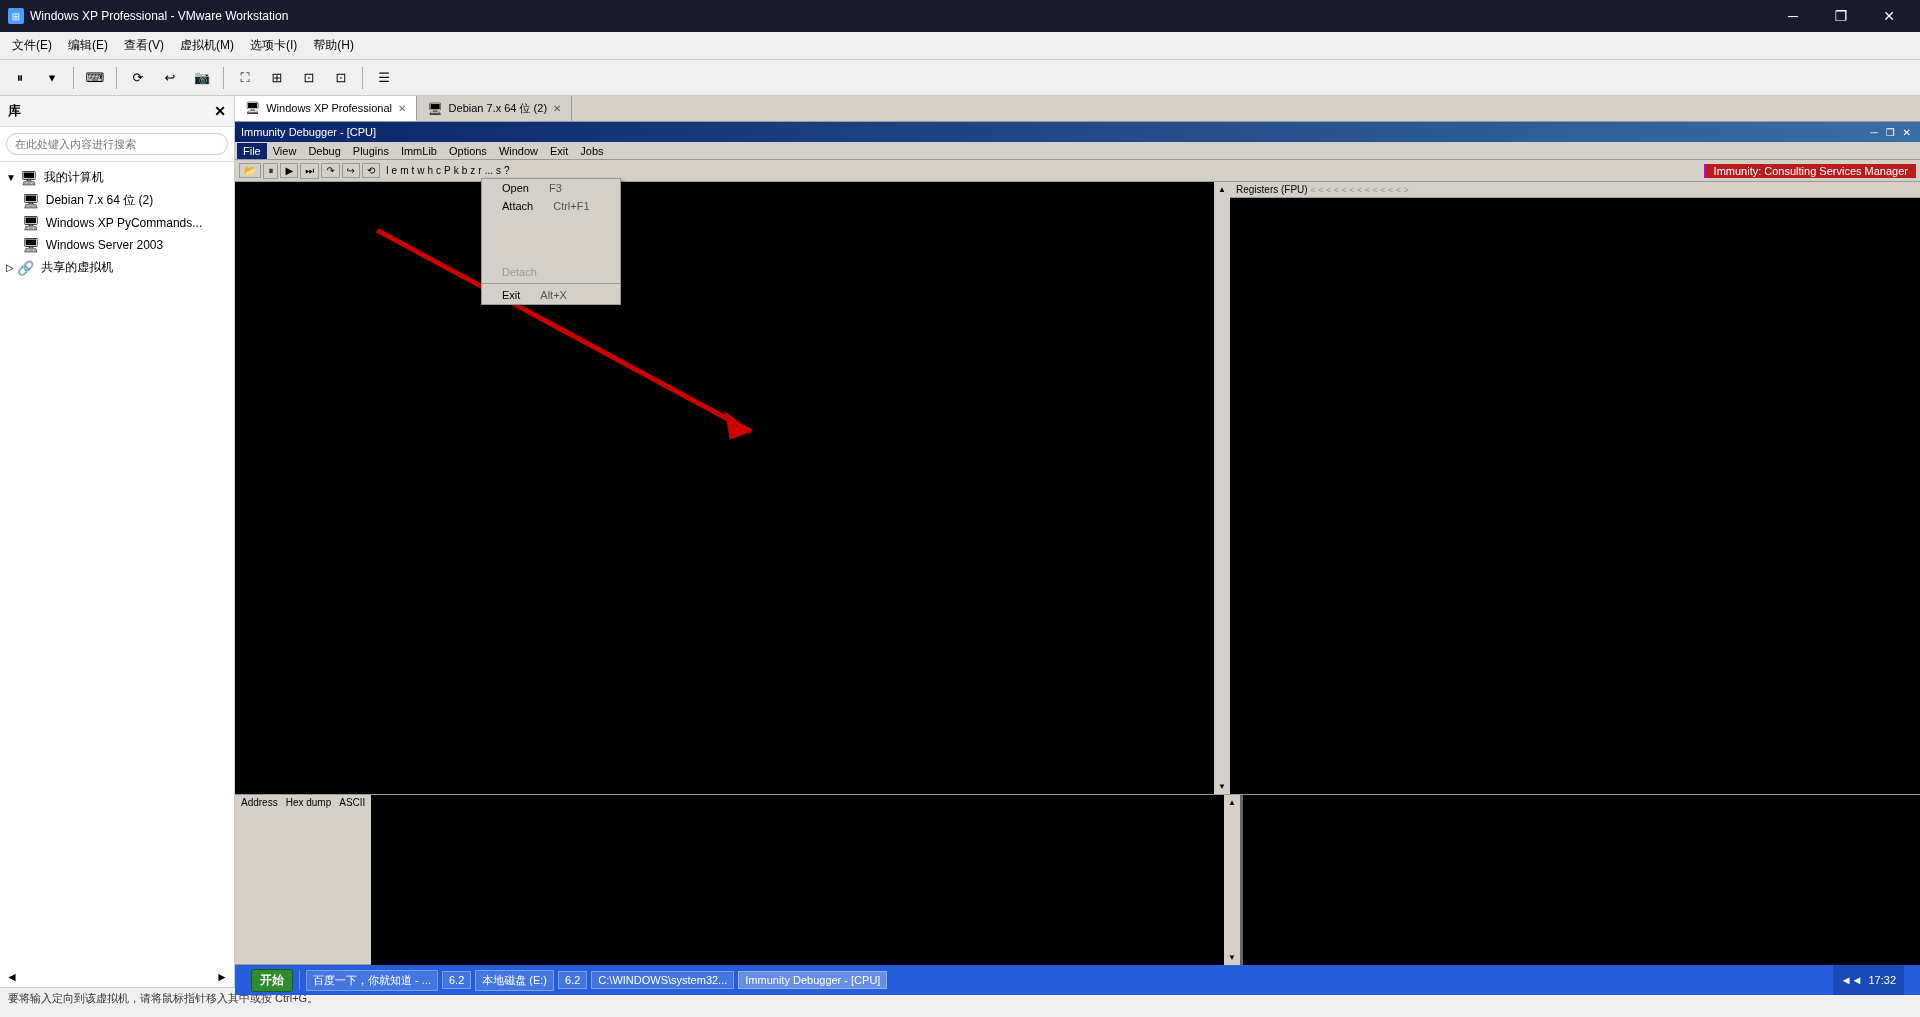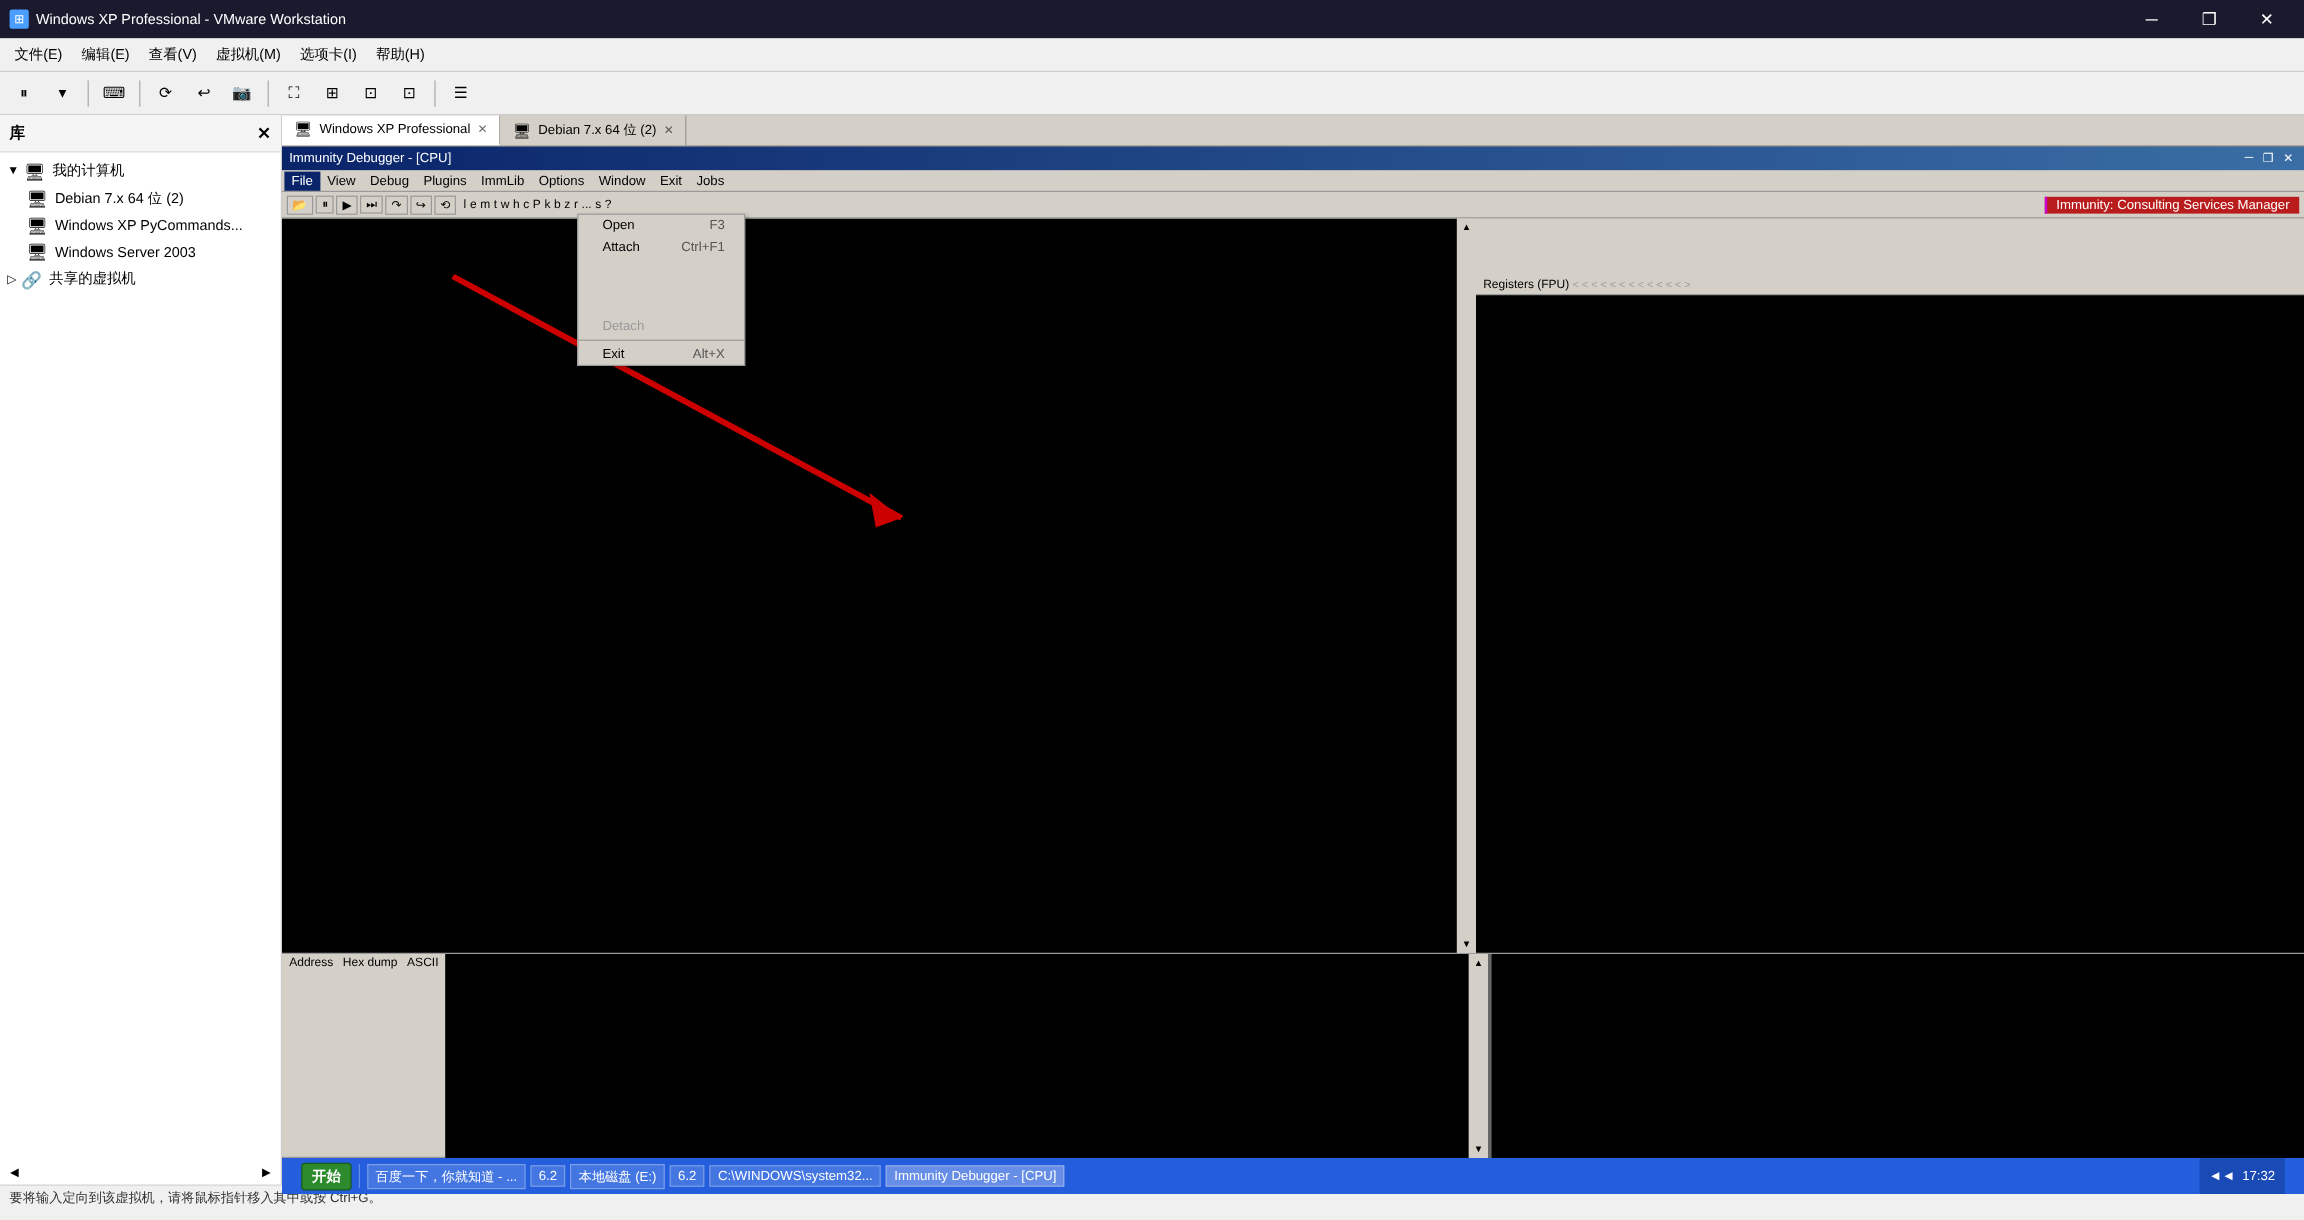--- a/index.html
+++ b/index.html
@@ -189,21 +189,20 @@
       top: 56px;
       left: 246px;
       background: #d4d0c8;
       border: 1px solid #999;
       box-shadow: 2px 2px 4px rgba(0,0,0,0.3);
       z-index: 100;
       min-width: 140px;
     }
     .dropdown-item {
       display: flex;
-      justify-content: space-between;
       align-items: center;
       padding: 3px 16px 3px 20px;
       font-size: 11px;
       cursor: pointer;
     }
     .dropdown-item.disabled { color: #999; cursor: default; margin-top: 48px; }
     .dropdown-shortcut { margin-left: 20px; color: #555; font-size: 11px; }
     .dropdown-sep { height: 1px; background: #999; margin: 2px 0; }
 
     
@@ -393,20 +392,23 @@
   <div class="toolbar-sep"></div>
   <div class="toolbar-btn">☰</div>
 </div>
 
 <div class="main-container">
 
   <div class="sidebar">
     <div class="sidebar-header">
       <span>库</span>
       <span style="cursor:pointer; font-size:14px;">✕</span>
+    </div>
+    <div class="sidebar-search">
+      <input type="text" placeholder="在此处键入内容进行搜索" style="">
     </div>
     <div class="sidebar-tree">
       <div class="tree-item">
         <span class="arrow">▼</span>
         <span class="icon">🖥</span>
         <span>我的计算机</span>
       </div>
       <div class="tree-group">
         <div class="tree-item">
           <span class="icon">🖥</span>
@@ -529,21 +531,21 @@
 
                 <polygon points="290,155 275,142 278,160" fill="#cc0000"></polygon>
               </svg>
             </div>
 
             <div class="panel-scrollbar">
               <span class="scroll-arrow">▲</span>
               <span class="scroll-arrow" style="margin-top:auto;">▼</span>
             </div>
 
-            <div style="display:flex; flex-direction:column; width:690px;margin-top:48px;">
+            <div style="display:flex; flex-direction:column; width:690px;">
               <div class="panel-right-header">
                 <span>Registers (FPU)</span>
                 <span style="margin-left:auto; color:#999; font-size:9px;">&lt; &lt; &lt; &lt; &lt; &lt; &lt; &lt; &lt; &lt; &lt; &lt; &gt;</span>
               </div>
               <div class="panel-right-content"></div>
             </div>
           </div>
 
           <div class="bottom-panels">
             <div class="bottom-left">

